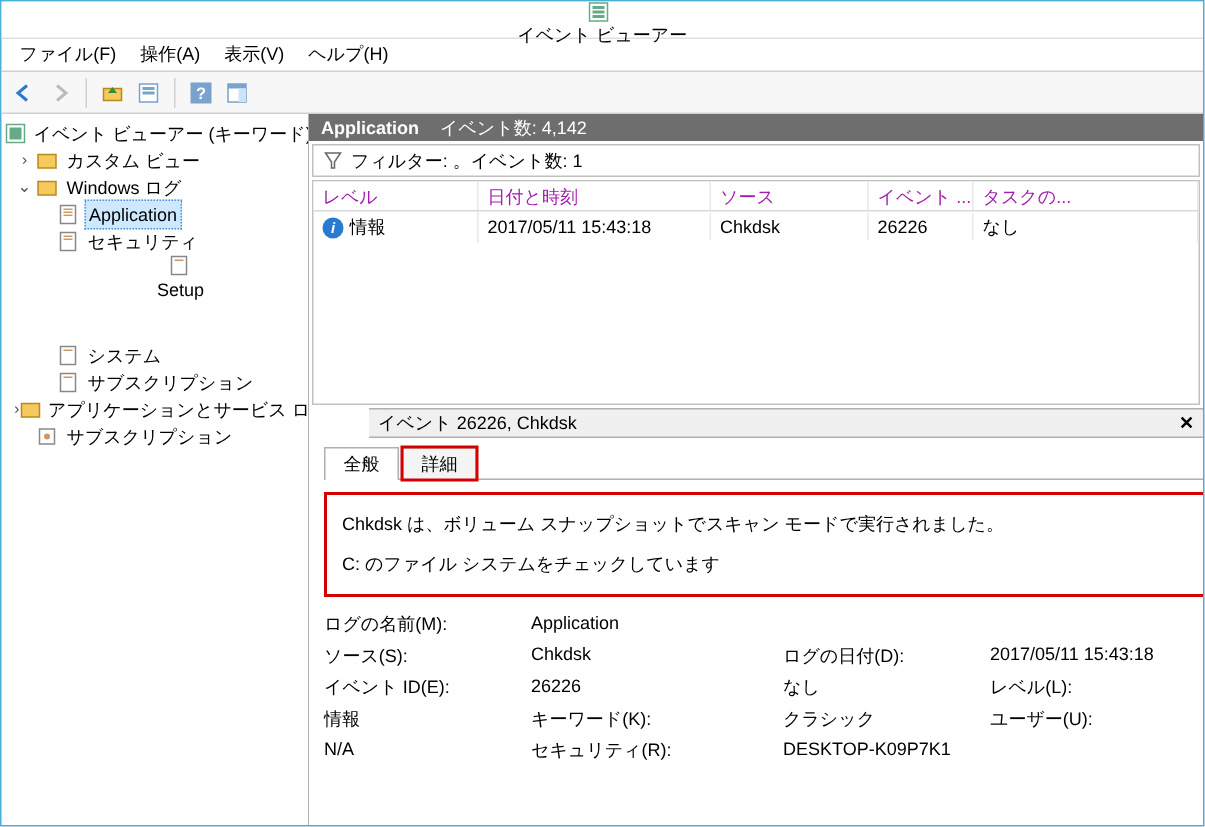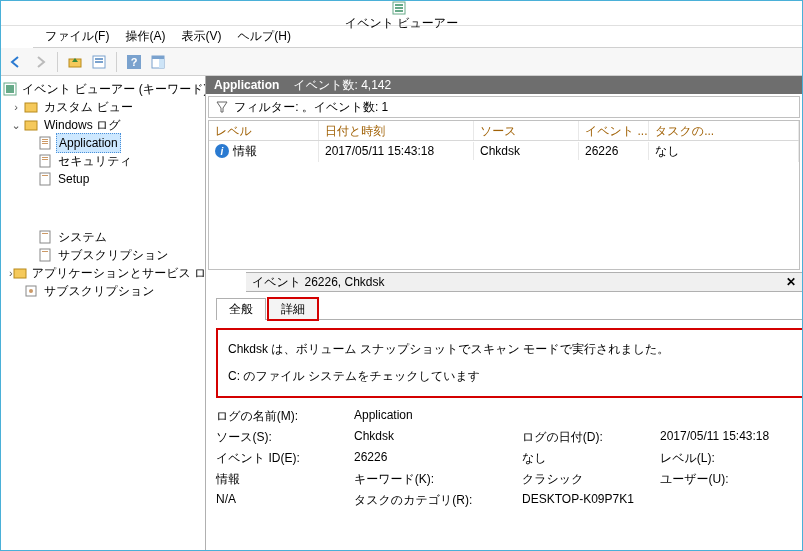--- a/index.html
+++ b/index.html
@@ -24,21 +24,20 @@
     border-bottom: 1px solid #e0e0e0;
     flex-direction: column;
   }
   .titlebar .icon { margin-right: 5px; }
   .menubar {
     height: 22px;
     display: flex;
     align-items: flex-end;
     padding: 0 4px;
     border-bottom: 1px solid #d0d0d0;
-    margin-left: 32px;
   }
   .menubar .item { padding: 2px 8px; cursor: default; }
   .toolbar {
     height: 28px;
     display: flex;
     align-items: center;
     padding: 0 4px;
     gap: 2px;
     border-bottom: 1px solid #d0d0d0;
     background: #f7f7f7;
@@ -83,21 +82,21 @@
     display:flex; align-items:center; padding:0 6px; gap:5px;
     background:#fff;
   }
   .grid {
     border:1px solid #c0c0c0; margin:2px; flex: 0 0 150px;
     display:flex; flex-direction:column; background:#fff;
   }
   .grid-head, .grid-row { display:flex; }
   .grid-head { height:20px; border-bottom:1px solid #d8d8d8; background:#fff;}
   .gh, .gc { padding:2px 6px; border-right:1px solid #e8e8e8; overflow:hidden; white-space:nowrap;}
-  .gh { color:#a16207; }
+  .gh { color:#a21caf; }
   .c1{width:110px;} .c2{width:155px;} .c3{width:105px;} .c4{width:70px;} .c5{flex:1;}
   .grid-row { height:20px; align-items:center;}
   .info-icon {
     width:14px;height:14px;border-radius:50%;background:#2a7ad1;color:#fff;
     display:inline-flex;align-items:center;justify-content:center;font-weight:bold;
     font-size:10px;font-style:italic;margin-right:4px;
   }
   
   .detail-hdr {
     height:20px; display:flex; align-items:center; justify-content:space-between;
@@ -227,21 +226,21 @@
     <div class="tree-row" style="padding-left:34px;">
       <span class="ticon">
           <svg width="14" height="14">
             <rect x="2" y="1" width="10" height="12" fill="#fff" stroke="#888"></rect>
             <rect x="4" y="3" width="6" height="1" fill="#c96"></rect>
             <rect x="4" y="5" width="6" height="1" fill="#c96"></rect>
           </svg>
         </span>
       <span class="tlabel">セキュリティ</span>
     </div>
-    <div class="tree-row" style="padding-left:34px;">
+    <div class="tree-row" style="padding-left:34px;flex-direction:column;">
       <span class="ticon">
           <svg width="14" height="14">
             <rect x="2" y="1" width="10" height="12" fill="#fff" stroke="#888"></rect>
             <rect x="4" y="3" width="6" height="1" fill="#c96"></rect>
           </svg>
         </span>
       <span class="tlabel">Setup</span>
     </div>
     <div class="tree-row" style="padding-left:34px;margin-top:40px;">
       <span class="ticon">
@@ -339,20 +338,20 @@
           <span>2017/05/11 15:43:18</span>
           <span class="k">イベント ID(E):</span>
           <span>26226</span>
           <span>なし</span>
           <span class="k">レベル(L):</span>
           <span>情報</span>
           <span class="k">キーワード(K):</span>
           <span>クラシック</span>
           <span class="k">ユーザー(U):</span>
           <span>N/A</span>
-          <span class="k">タスクのカテゴリ(R):</span>
+          <span class="k">セキュリティ(R):</span>
           <span>DESKTOP-K09P7K1</span>
         </div>
       </div>
 
     </div>
   </div>
 </div>
 
 </body></html>

